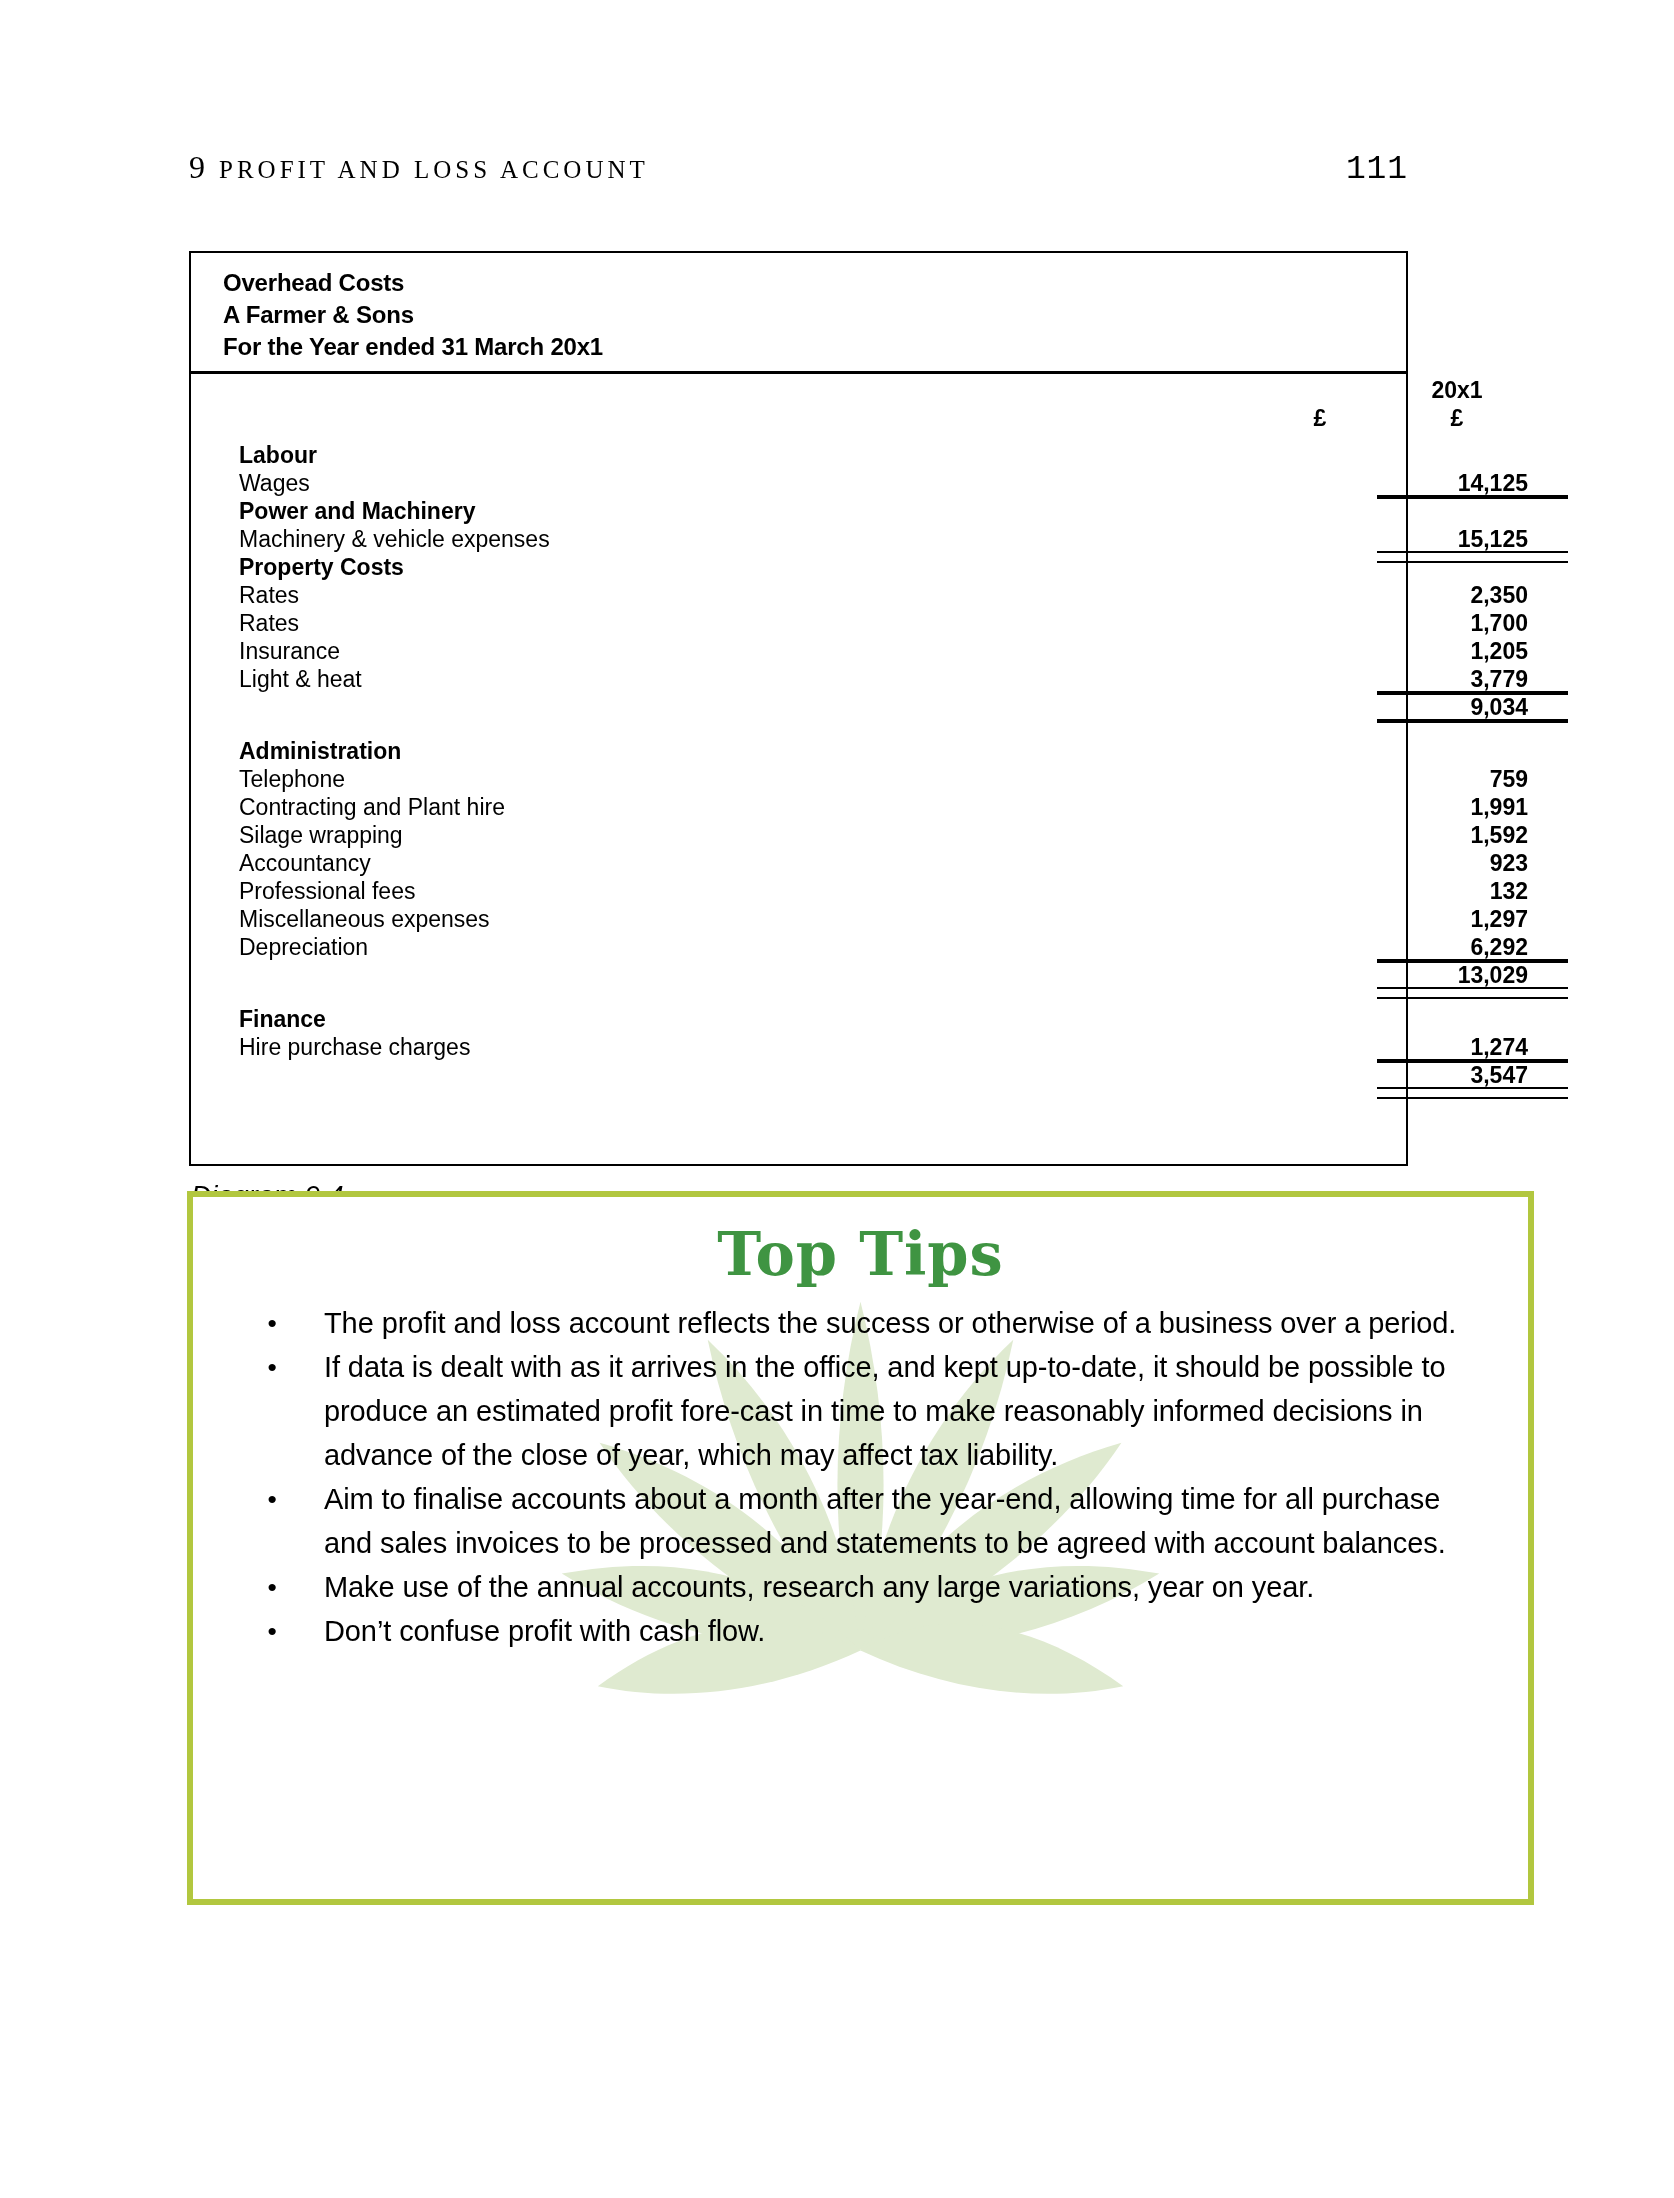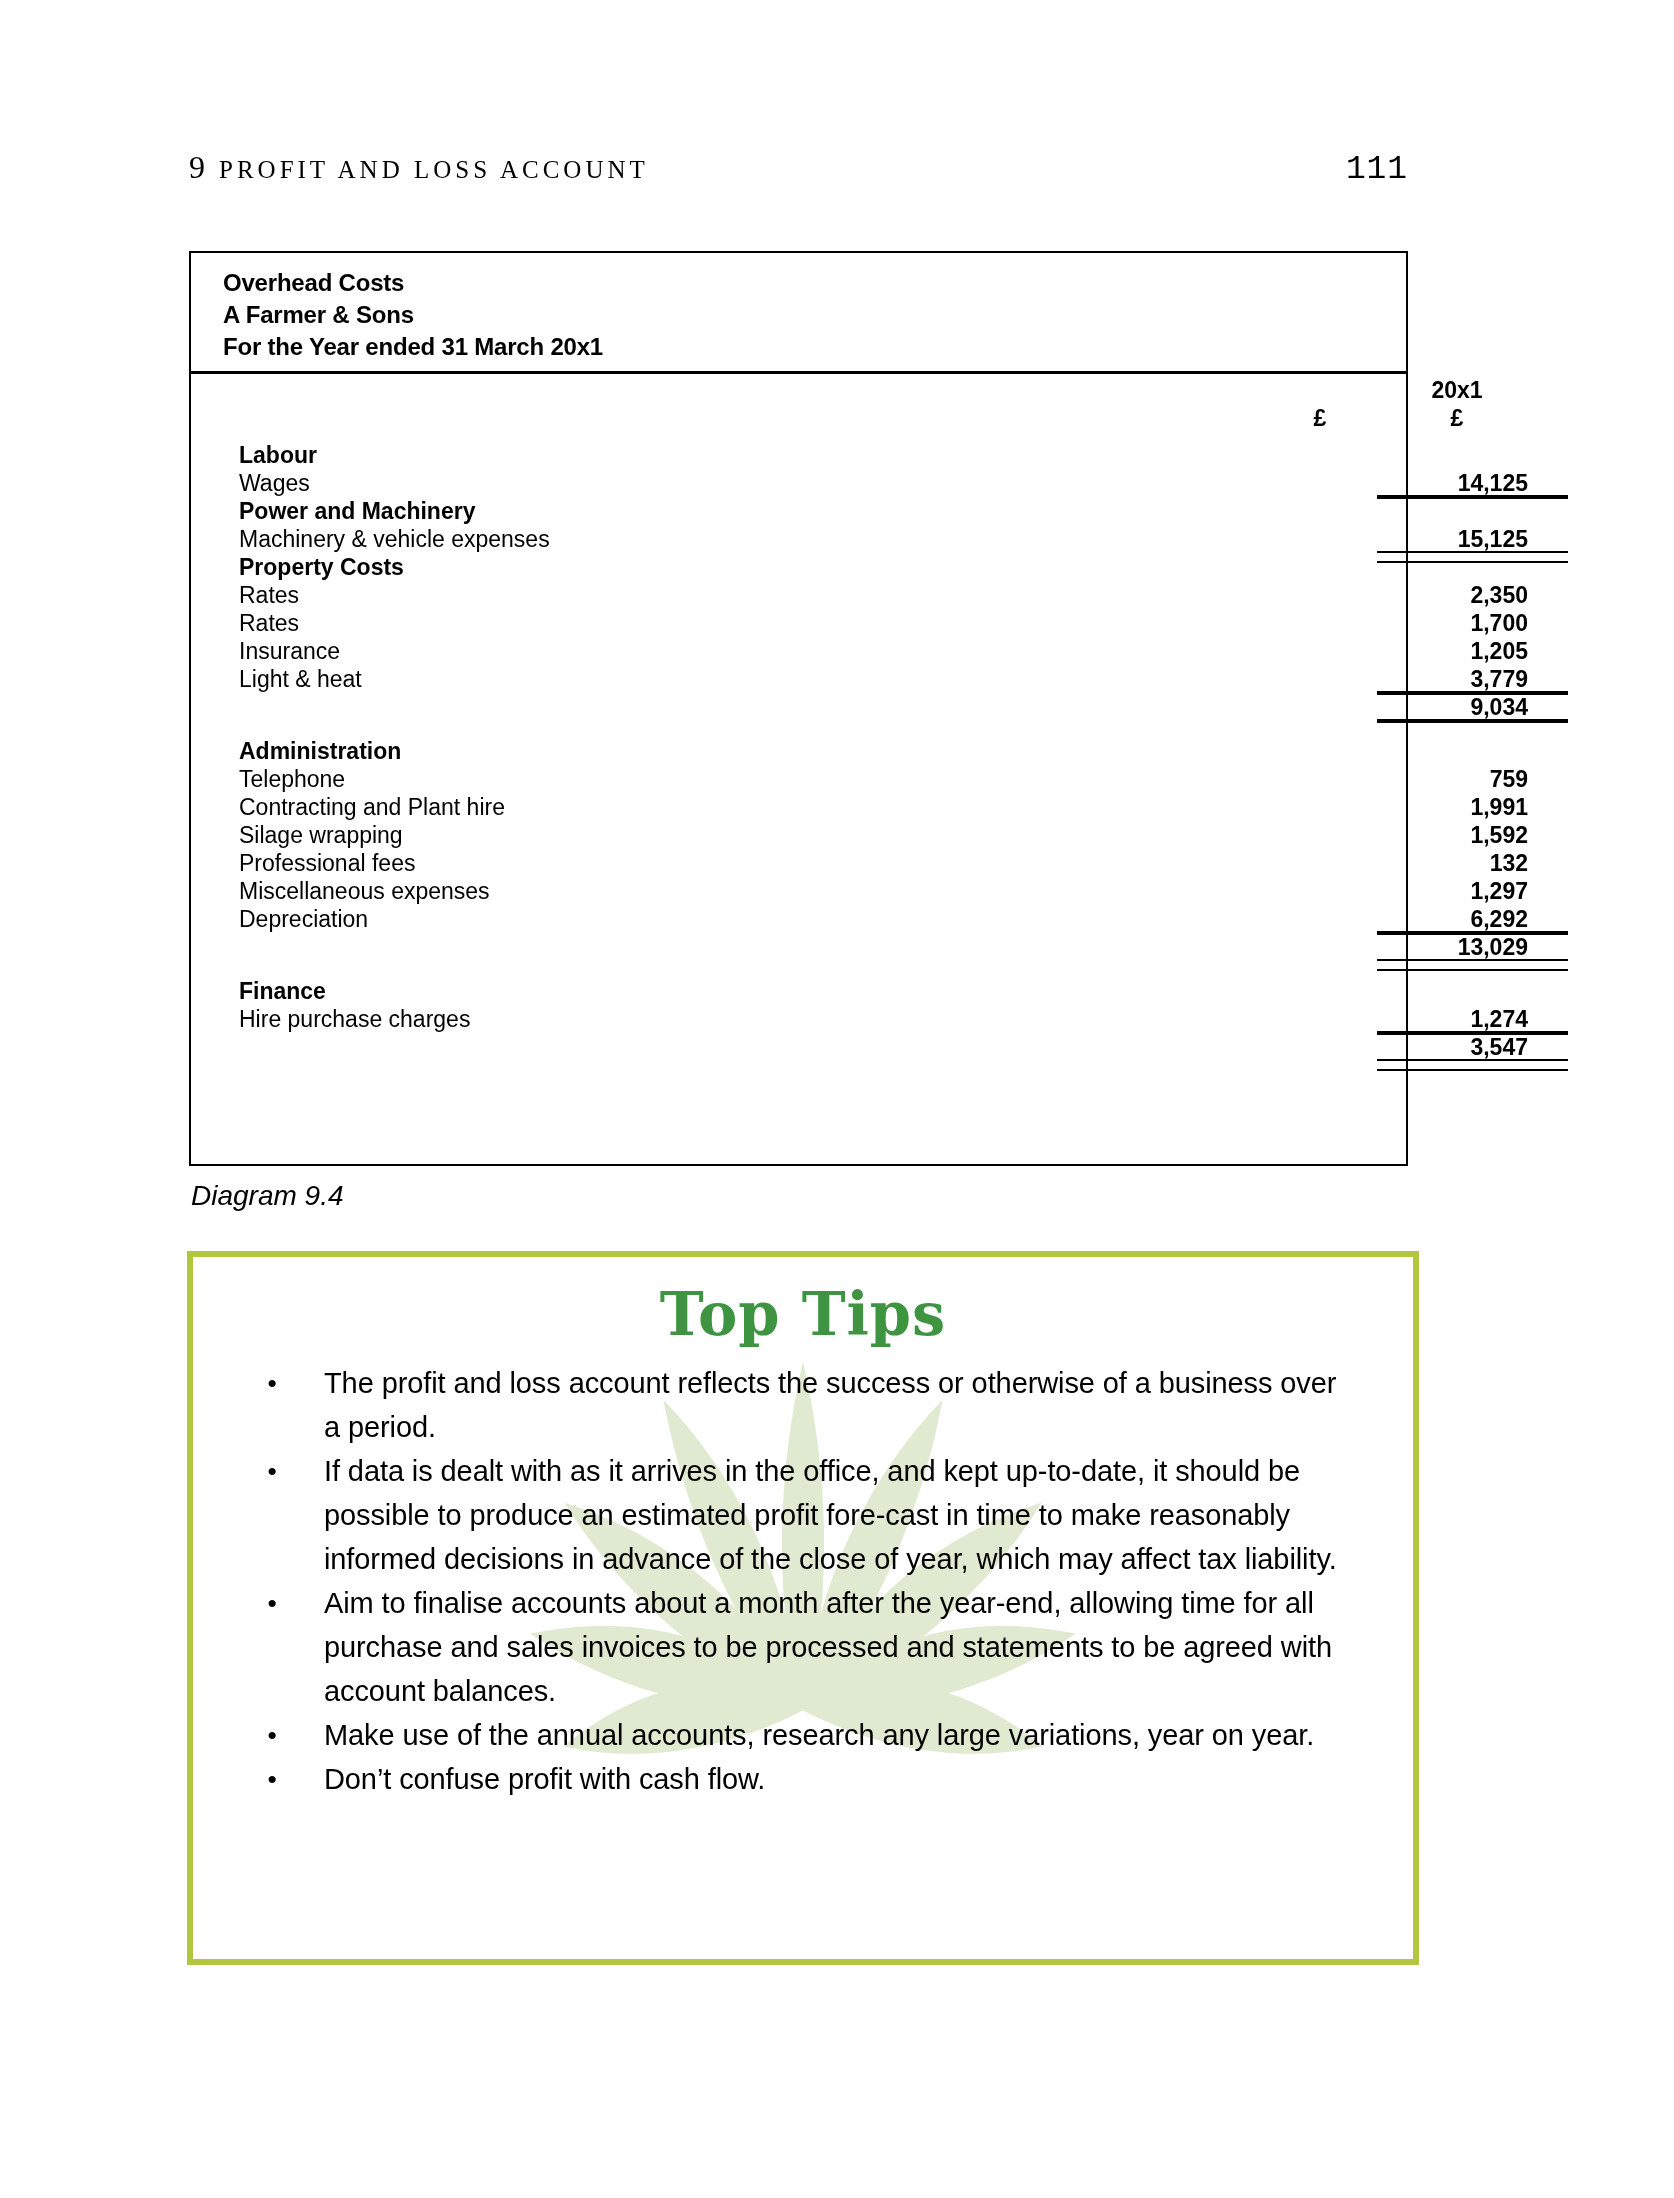--- a/index.html
+++ b/index.html
@@ -161,22 +161,22 @@
     top: 1180px;
     font-size: 28px;
     font-style: italic;
     font-family: "Liberation Sans", sans-serif;
   }
 
   
   .tips-box {
     position: absolute;
     left: 187px;
-    top: 1251px;
-    width: 1232px;
+    top: 1191px;
+    width: 1347px;
     height: 714px;
     border: 6.2px solid #b2c73f;
     box-sizing: border-box;
     background: #ffffff;
     overflow: hidden;
   }
   .tips-watermark {
     position: absolute;
     left: 0;
     top: 0;
@@ -299,20 +299,24 @@
           </div>
           <div class="row">
             <span class="lbl">Contracting and Plant hire</span>
             <span class="c2">1,991</span>
           </div>
           <div class="row">
             <span class="lbl">Silage wrapping</span>
             <span class="c2">1,592</span>
           </div>
           <div class="row">
+            <span class="lbl">Accountancy</span>
+            <span class="c2">923</span>
+          </div>
+          <div class="row">
             <span class="lbl">Professional fees</span>
             <span class="c2">132</span>
           </div>
           <div class="row">
             <span class="lbl">Miscellaneous expenses</span>
             <span class="c2">1,297</span>
           </div>
           <div class="row">
             <span class="lbl">Depreciation</span>
             <span class="c2">6,292</span>

